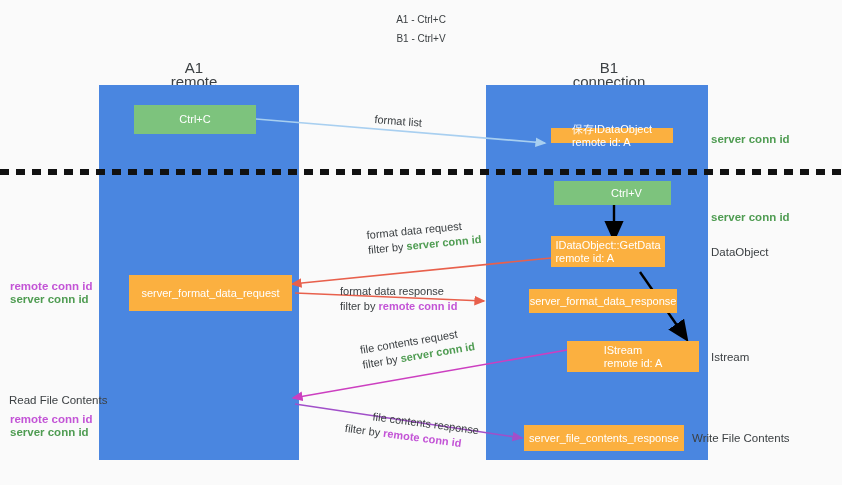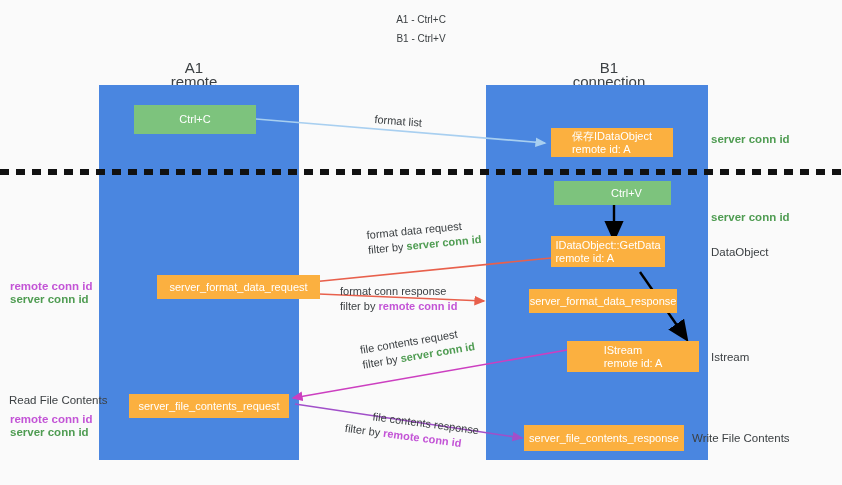--- a/index.html
+++ b/index.html
@@ -136,25 +136,24 @@
 
     <line x1="295" y1="404" x2="522" y2="438" stroke="#a14fc9" stroke-width="1.6" marker-end="url(#ah-purple)"></line>
   </svg>
 
   <svg class="dashed-line" viewBox="0 0 842 8" preserveAspectRatio="none">
     <line x1="0" y1="4" x2="842" y2="4" stroke="#111111" stroke-width="6" stroke-dasharray="9 7"></line>
   </svg>
 
   <div class="node green" style="left:134px; top:105px; width:122px; height:29px;">Ctrl+C</div>
 
-  <div class="node orange" style="left:129px; top:275px; width:163px; height:24px;margin-left:28px;">server_format_data_request</div>
-
-  <div class="node orange" style="left:129px; top:394px; width:160px; height:24px;">server_file_contents_request</div>
-
-  <div class="node orange" style="left:551px; top:128px; width:122px; height:29px;">保存IDataObject
+  <div class="node orange" style="left:129px; top:275px; width:163px; height:36px;">server_format_data_request</div>
+
+
+  <div class="node orange" style="left:551px; top:128px; width:122px; height:15px;">保存IDataObject
 remote id: A</div>
 
   <div class="node green" style="left:554px; top:181px; width:117px; height:24px;padding-left:28px;">Ctrl+V</div>
 
   <div class="node orange" style="left:551px; top:236px; width:114px; height:31px;">IDataObject::GetData
 remote id: A</div>
 
   <div class="node orange" style="left:488px; top:289px; width:148px; height:24px;margin-left:41px;">server_format_data_response</div>
 
   <div class="node orange" style="left:567px; top:341px; width:132px; height:31px;">IStream
@@ -176,21 +175,21 @@
   <div class="side-label c-green" style="left:10px; top:425px;">server conn id</div>
 
   <div class="edge-label" style="left:375px; top:112px; transform: rotate(4.5deg);">format list</div>
 
   <div class="edge-label" style="left:366px; top:228px; transform: rotate(-5.6deg);">
     <span>format data request</span><br>
     <span>filter by </span><b class="c-green">server conn id</b>
   </div>
 
   <div class="edge-label" style="left:340px; top:284px;">
-    <span>format conn response</span><br>
+    <span>format data response</span><br>
     <span>filter by </span><b class="c-purple">remote conn id</b>
   </div>
 
   <div class="edge-label" style="left:359px; top:343px; transform: rotate(-9.5deg);">
     <span>file contents request</span><br>
     <span>filter by </span><b class="c-green">server conn id</b>
   </div>
 
   <div class="edge-label" style="left:348px; top:406px; transform: rotate(7.5deg);">
     <span style="margin-left:26px;">file contents response</span><br>

